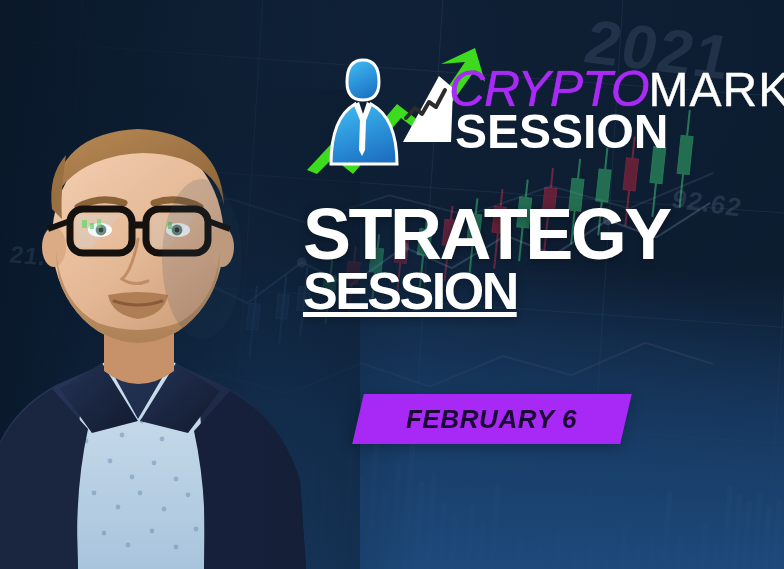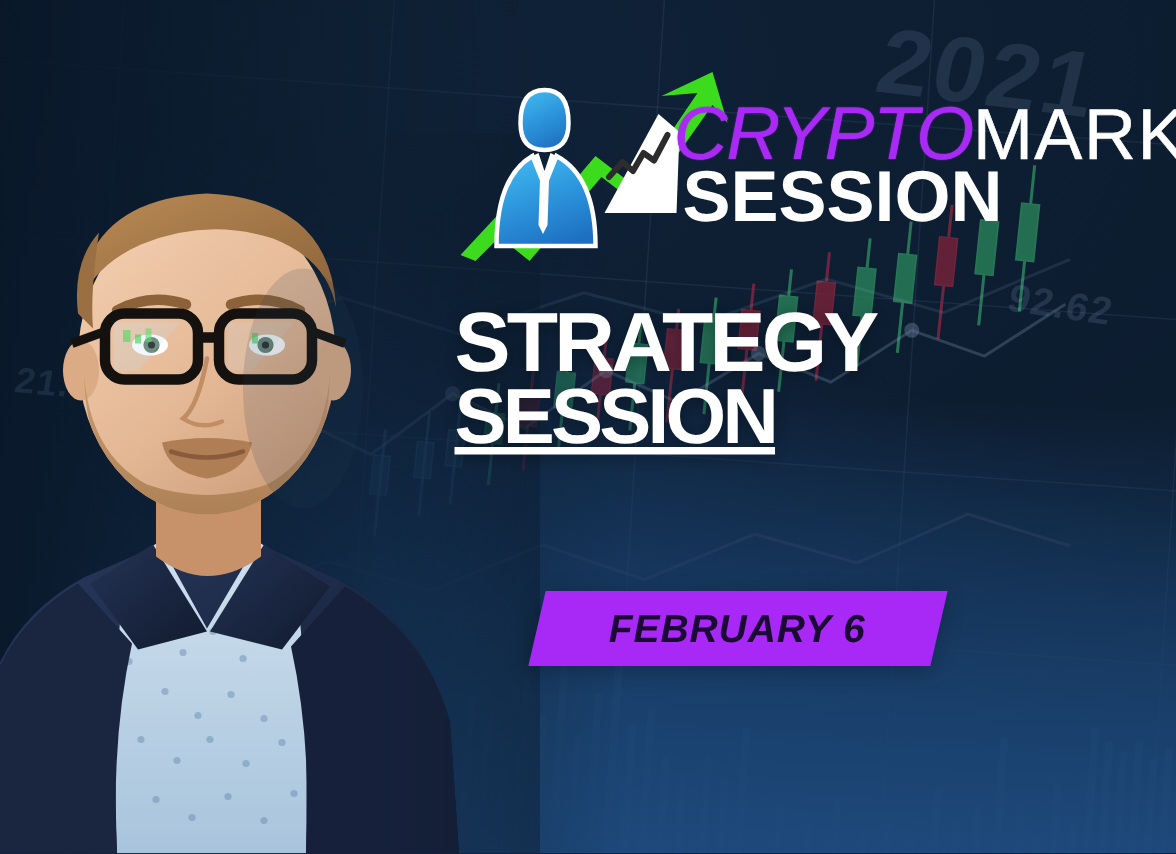--- a/index.html
+++ b/index.html
@@ -100,21 +100,21 @@
     font-size:48px;font-weight:bold;letter-spacing:0px;color:#ffffff;
   }
 
   
   .headline{
     position:absolute;left:303px;top:204px;width:478px;
     color:#fff;font-weight:bold;line-height:.84;
     letter-spacing:-2.5px;
     text-shadow:0 2px 10px rgba(0,0,0,.32);
   }
-  .hl-1{font-size:56px;display:block;}
+  .hl-1{font-size:72px;display:block;}
   .hl-2{font-size:52px;display:block;margin-top:6px;text-decoration:underline;}
 
   
   .badge{
     position:absolute;left:358px;top:394px;width:268px;height:50px;
     background:#a829f5;
     transform:skewX(-13deg);
     display:flex;align-items:center;justify-content:center;
     box-shadow:0 3px 14px rgba(0,0,0,.25);
   }

